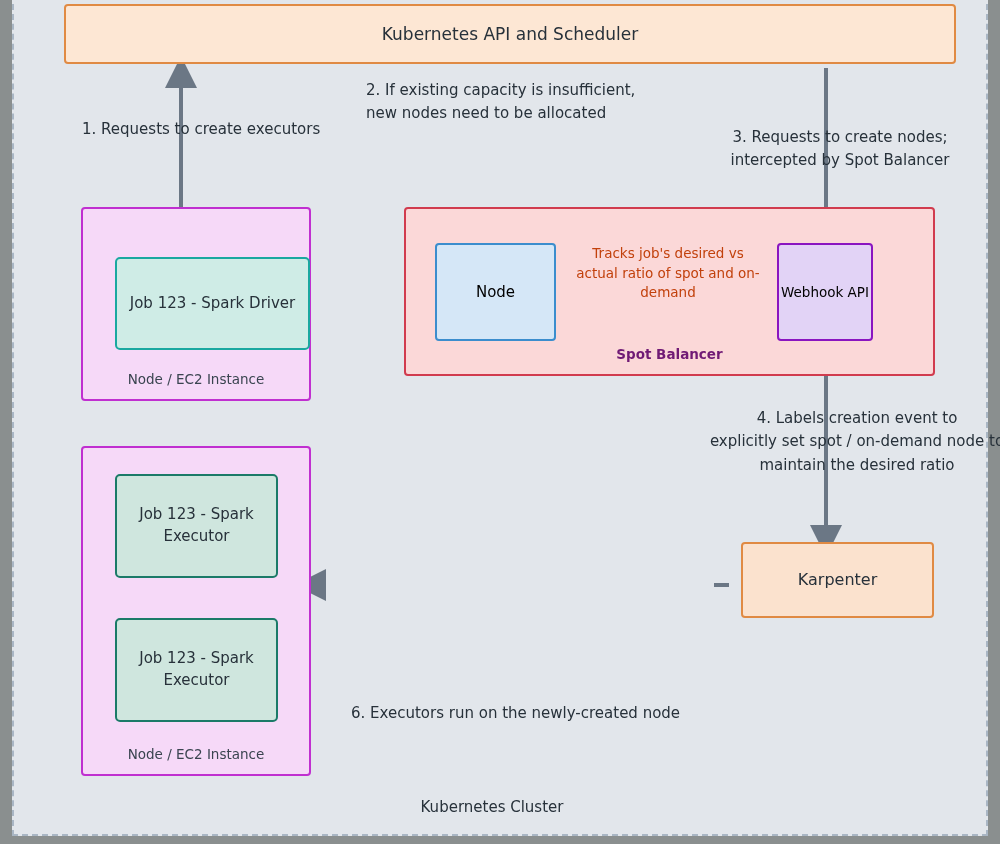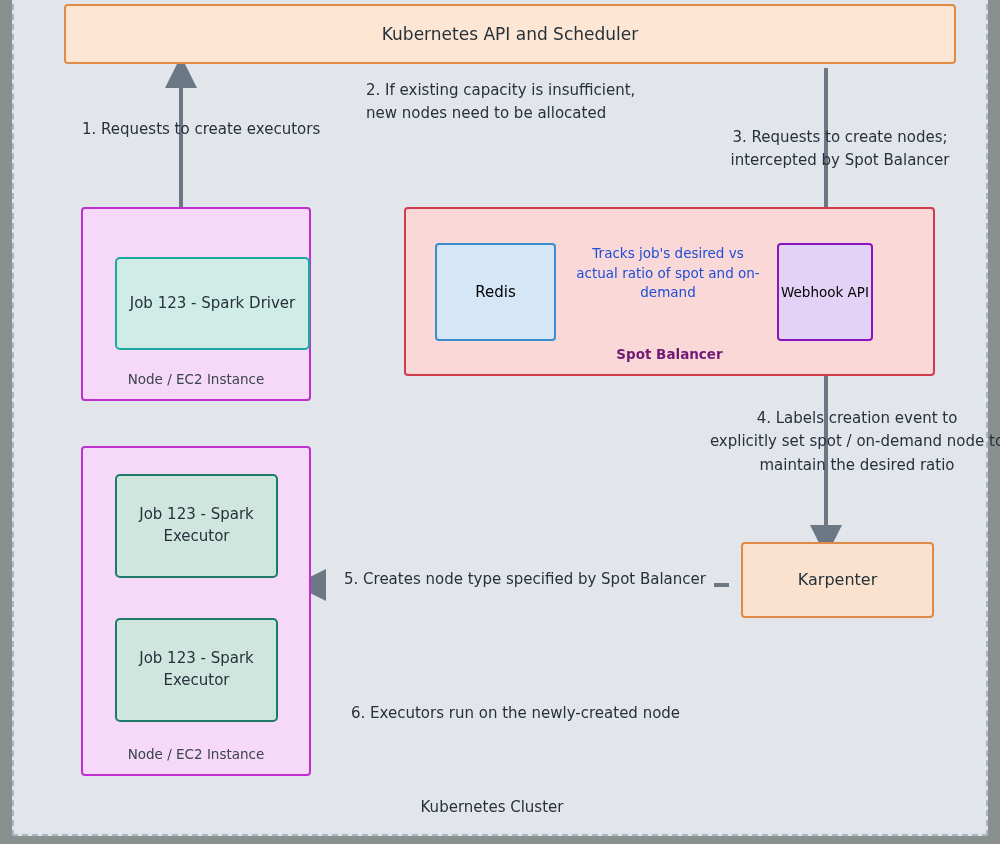--- a/index.html
+++ b/index.html
@@ -162,21 +162,21 @@
   #cap-3 { left: 712px; top: 124px; text-align: center; width: 228px; margin-top: 6px; }
   #cap-4 { left: 685px; top: 411px; text-align: center; width: 316px; }
   #cap-5 { left: 330px; top: 572px; }
   #cap-6 { left: 337px; top: 706px; }
 
   .tracks-label {
     position: absolute;
     left: 556px; top: 248px; width: 196px;
     text-align: center;
     font-size: 13.5px;
-    color: #1d4ed8;
+    color: #c2410c;
     line-height: 1.45;
   }
 
   #cluster-label {
     position: absolute;
     left: 0; right: 16px;
     top: 802px;
     text-align: center;
     font-size: 15px;
     color: #27313a;
@@ -229,38 +229,37 @@
       <span>Job 123 - Spark Executor</span>
     </div>
     <div class="spark-box" id="spark-exec-2">
       <span>Job 123 - Spark Executor</span>
     </div>
 
     <div id="spot-balancer">
       <div id="spot-balancer-label">Spot Balancer</div>
     </div>
     <div class="node-box" id="redis">
-      <span>Redis</span>
+      <span>Node</span>
     </div>
     <div class="node-box" id="webhook-api">
       <span>Webhook API</span>
     </div>
     <div class="tracks-label">Tracks job's desired vs actual ratio of spot and on-demand</div>
 
     <div class="node-box" id="karpenter">
       <span>Karpenter</span>
     </div>
 
     <div class="caption" id="cap-1">1.  Requests to create executors</div>
     <div class="caption" id="cap-2">2.  If existing capacity is insufficient,
     new nodes need to be allocated</div>
     <div class="caption" id="cap-3">3.  Requests to create nodes;
 intercepted by Spot Balancer</div>
     <div class="caption" id="cap-4">4.  Labels creation event to
 explicitly set spot / on-demand node to
 maintain the desired ratio</div>
-    <div class="caption" id="cap-5">5.  Creates node type specified by Spot Balancer</div>
     <div class="caption" id="cap-6">6.  Executors run on the newly-created node</div>
 
     <div id="cluster-label">Kubernetes Cluster</div>
 
   </div>
 </div>
 
 </body></html>

